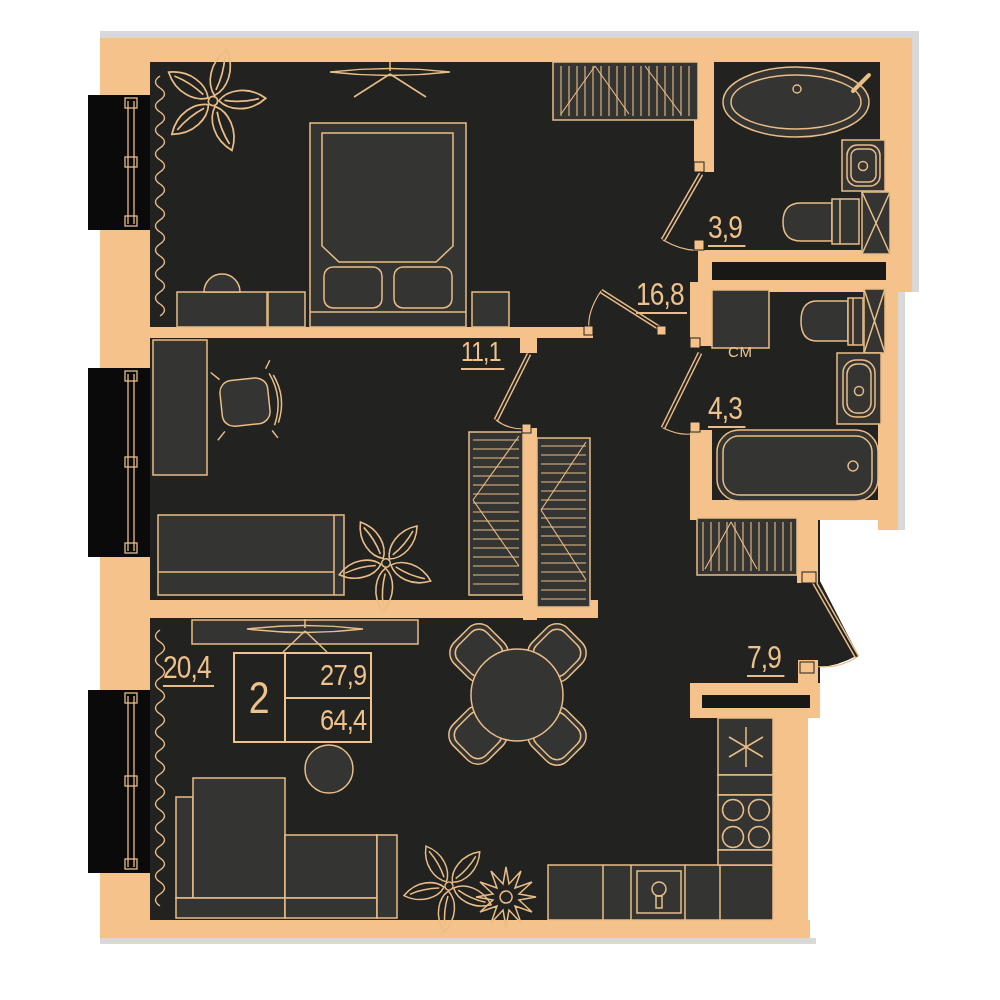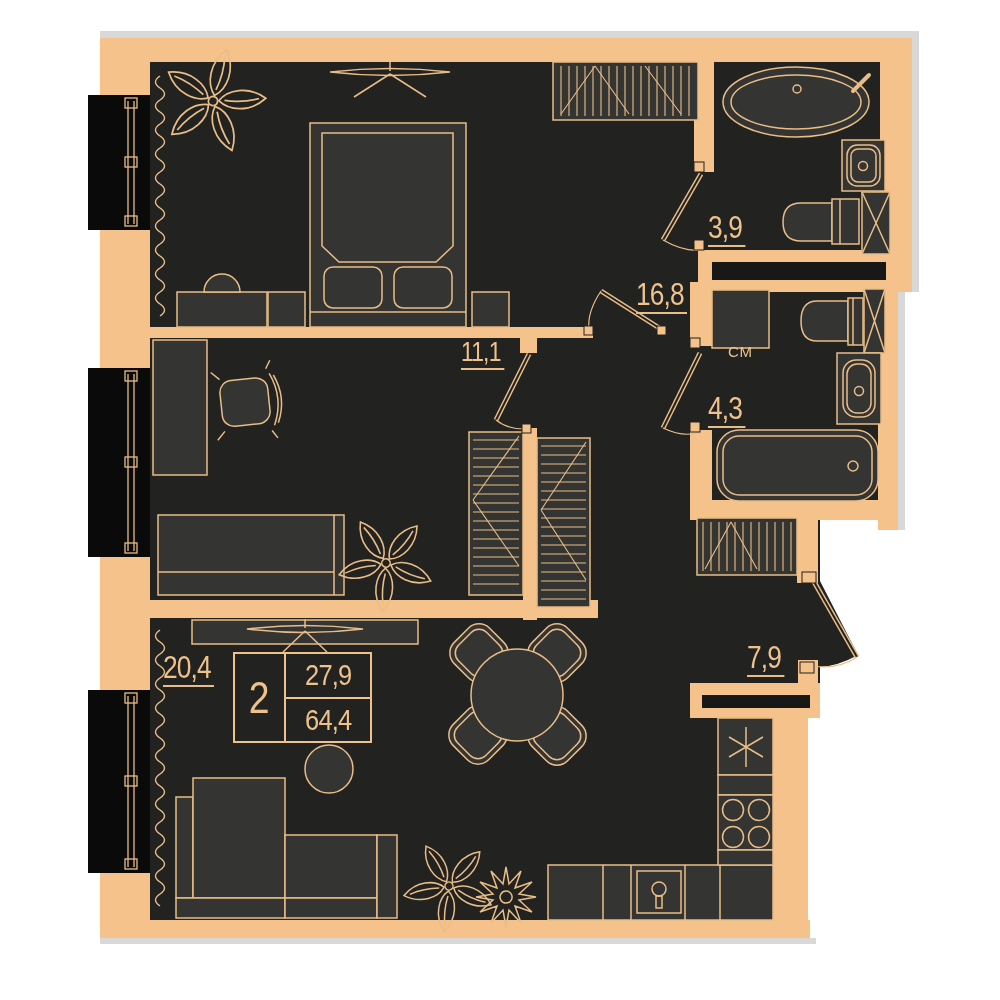--- a/index.html
+++ b/index.html
@@ -8,21 +8,21 @@
   #plan-svg{position:absolute;left:0;top:0;}
   .area{position:absolute;color:#efc28c;font-weight:500;font-size:31px;line-height:1;
         letter-spacing:-1px;transform:scaleX(.85);transform-origin:0 0;
         border-bottom:2.5px solid #e9bd87;padding:0 4px 2px 0;white-space:nowrap;}
   #area-room{font-size:27px;}
   #info-box{position:absolute;left:233px;top:652px;width:139px;height:91px;box-sizing:border-box;
             border:2px solid #efc28c;display:flex;color:#efc28c;}
   #info-box .cell{display:flex;align-items:center;justify-content:center;}
   #info-left{width:49px;border-right:2px solid #efc28c;font-size:44px;font-weight:500;}
   #info-right{flex:1;display:flex;flex-direction:column;}
-  #info-right .cell{flex:1;font-size:30px;font-weight:500;letter-spacing:-1px;}
+  #info-right .cell{flex:1;font-size:30px;font-weight:500;letter-spacing:-1px;justify-content:flex-end;}
   #info-living{border-bottom:2px solid #efc28c;}
   .squeeze{display:inline-block;transform:scaleX(.85);}
   #label-cm{position:absolute;left:712px;top:290px;width:57px;height:58px;display:flex;
             align-items:center;justify-content:center;color:#efc28c;font-size:15px;letter-spacing:1px;margin-top:32px;}
 </style>
 </head>
 <body>
 
 <div id="stage">
 <svg id="plan-svg" width="1000" height="1000" viewBox="0 0 1000 1000">

